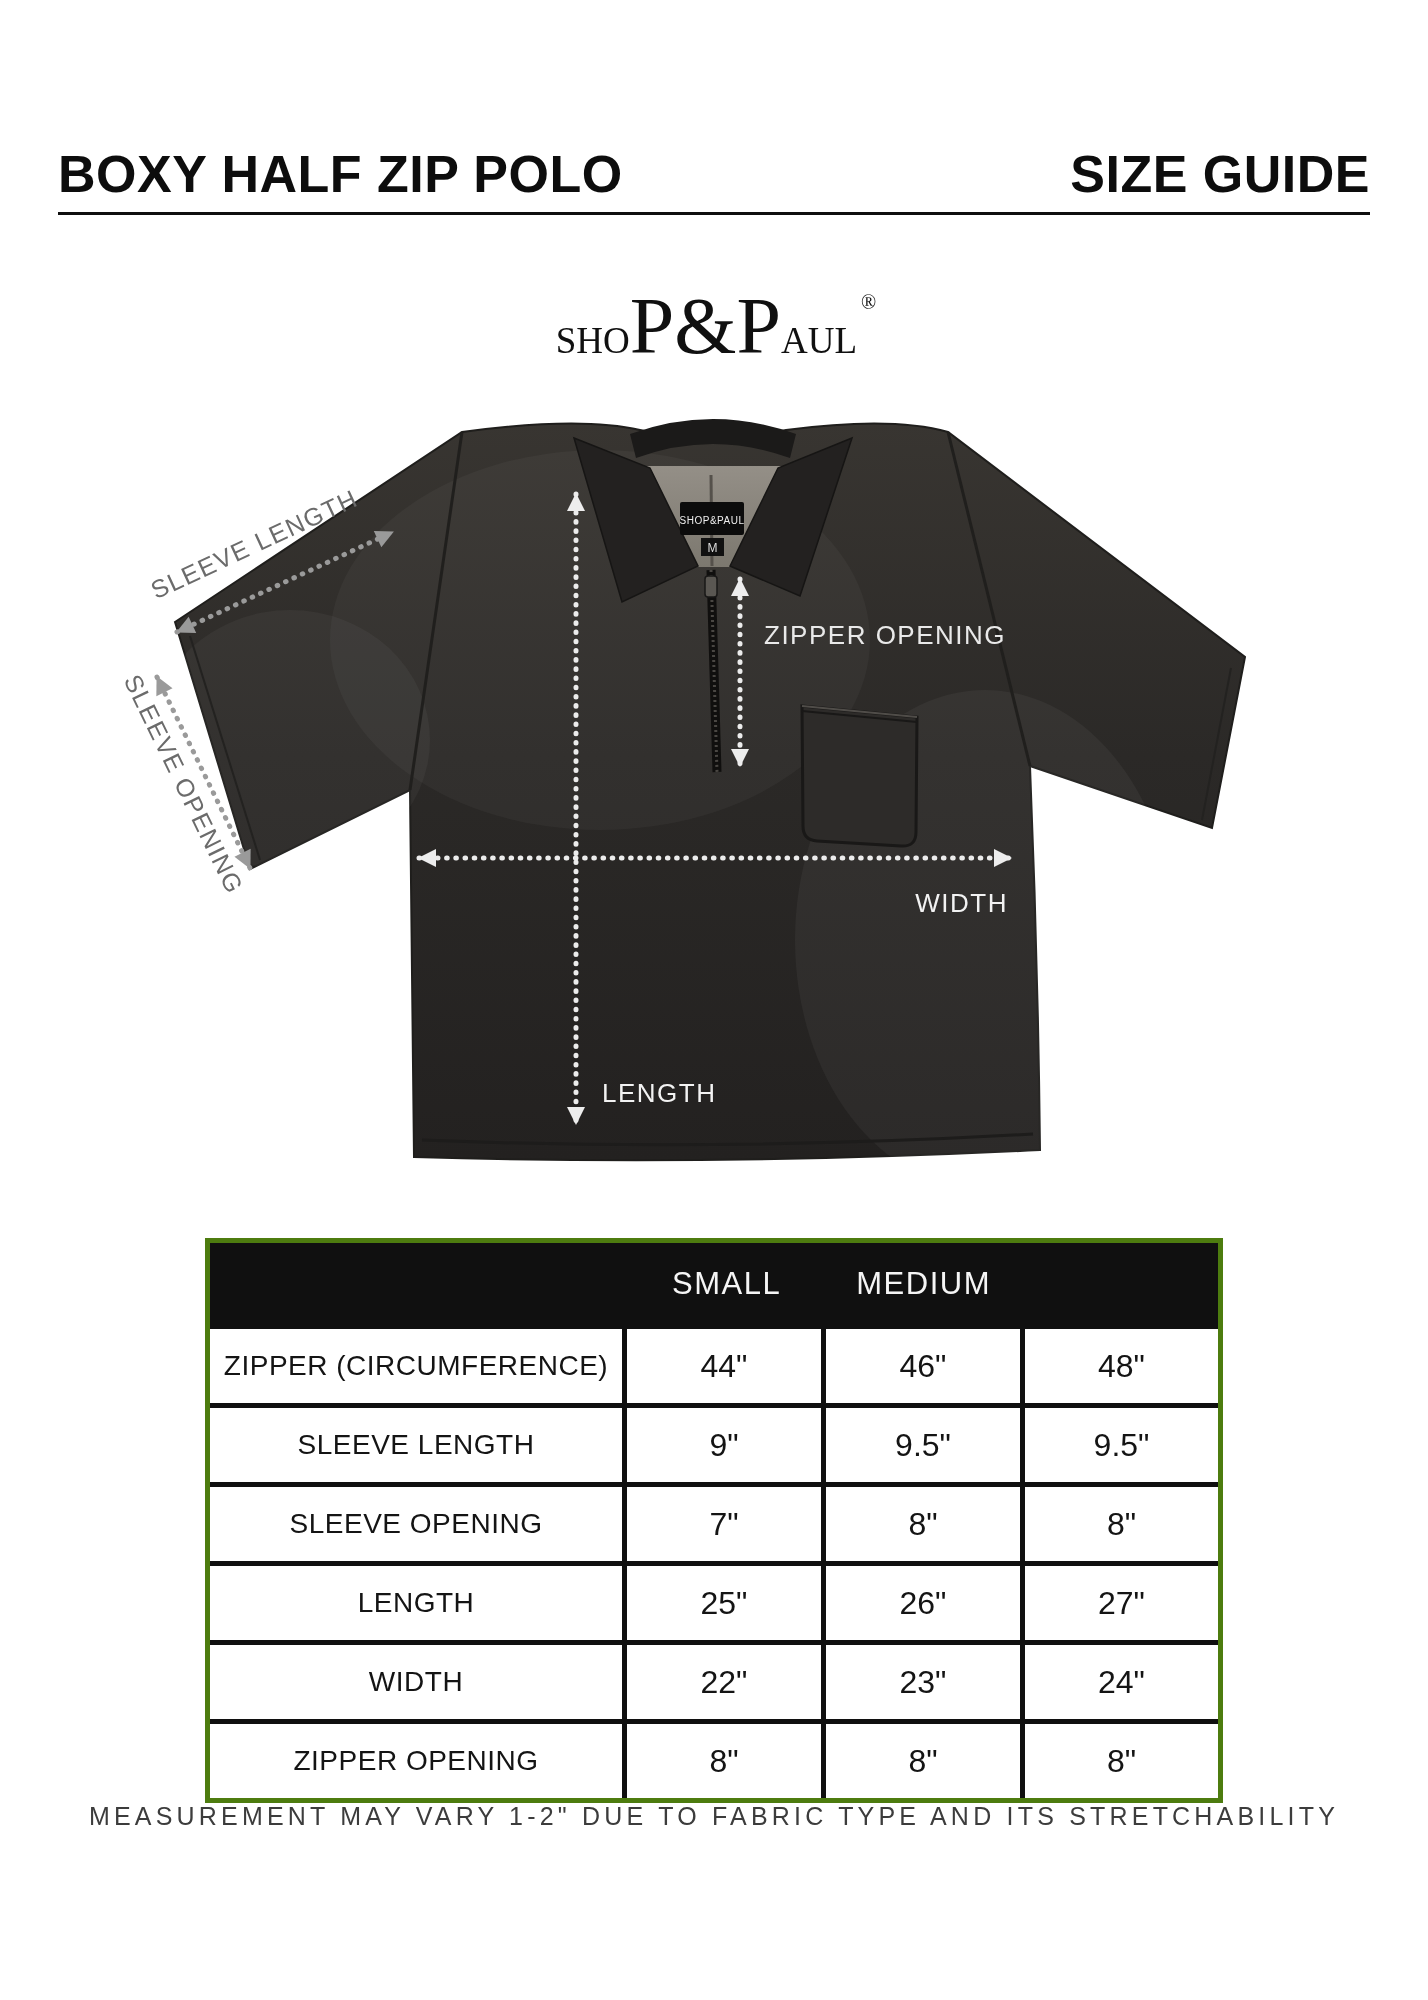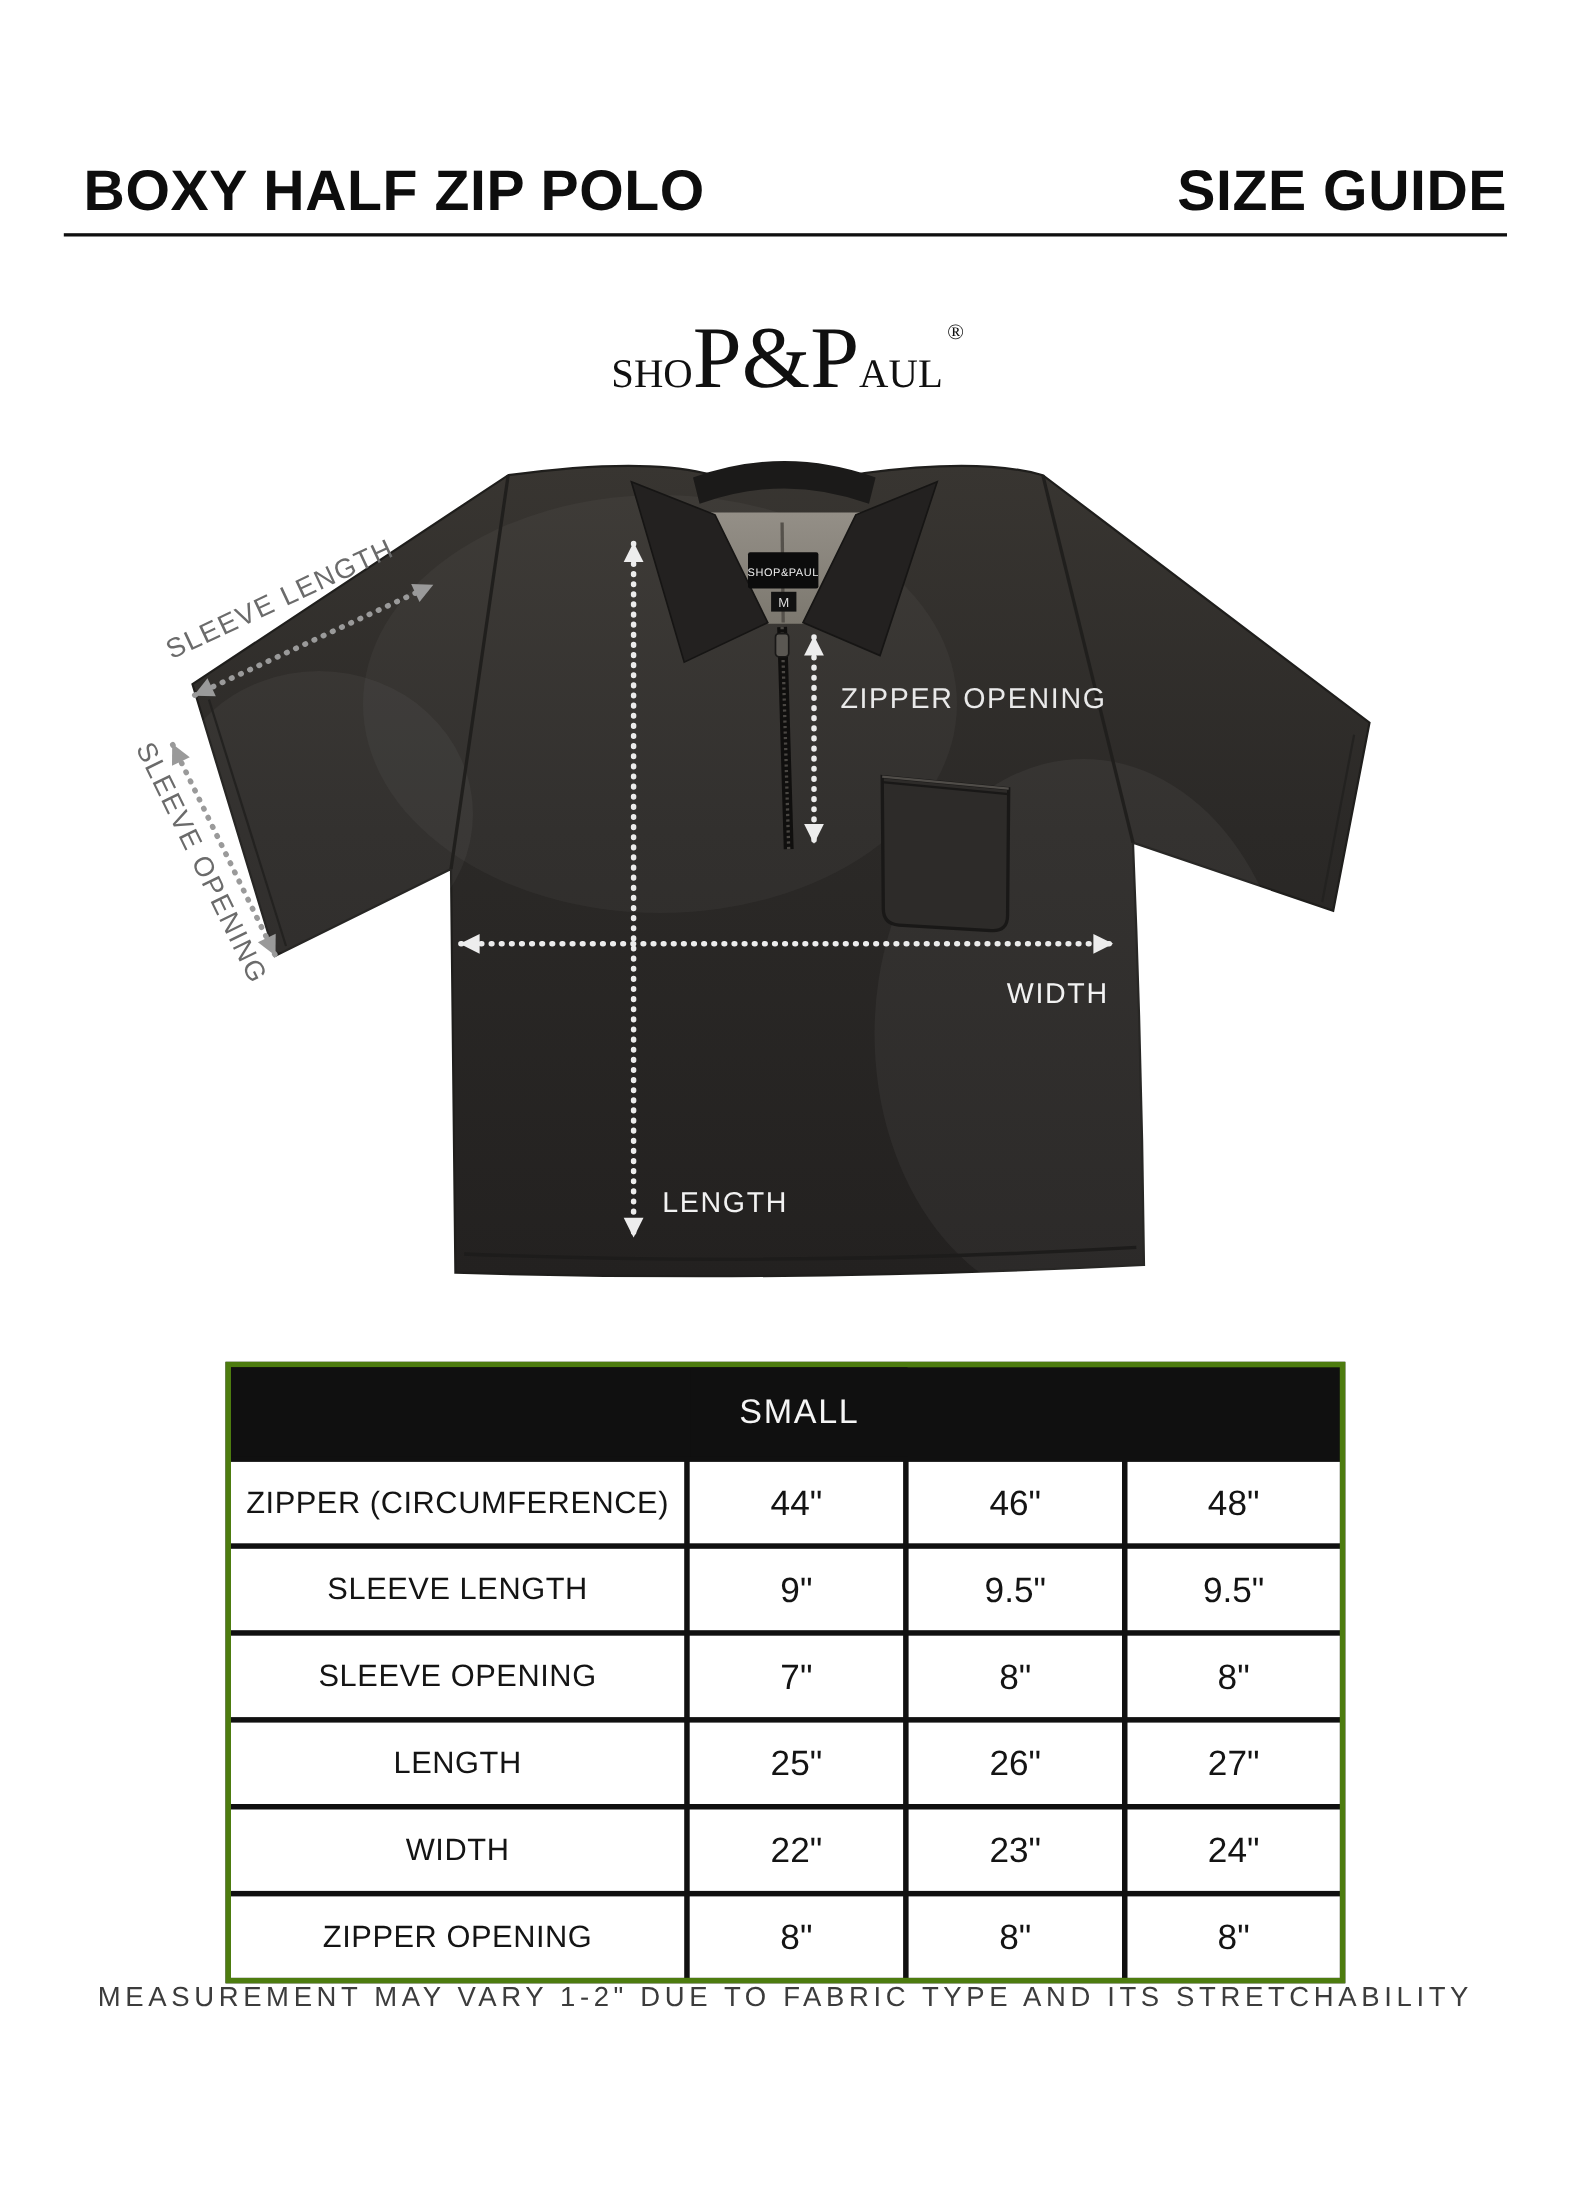--- a/index.html
+++ b/index.html
@@ -1,20 +1,20 @@
 <!DOCTYPE html>
 <html><head>
 <meta charset="utf-8">
 <style>
   html,body{margin:0;padding:0;background:#ffffff;}
   .page{position:relative;width:1428px;height:2000px;background:#ffffff;overflow:hidden;
         font-family:"Liberation Sans",sans-serif;color:#0d0d0d;}
 
   
-  .hdr-title{position:absolute;left:76px;top:148px;font-size:52px;font-weight:800;
+  .hdr-title{position:absolute;left:58px;top:148px;font-size:52px;font-weight:800;
              letter-spacing:.5px;line-height:1;white-space:nowrap;}
   .hdr-right{position:absolute;right:58px;top:148px;font-size:52px;font-weight:700;
              letter-spacing:.5px;line-height:1;white-space:nowrap;}
   .hdr-rule{position:absolute;left:58px;top:212px;width:1312px;height:3px;background:#0f0f0f;}
 
   
   .brand{position:absolute;left:0;top:286px;width:100%;text-align:center;
          font-family:"Liberation Serif",serif;color:#101010;line-height:80px;white-space:nowrap;}
   .brand .sm{font-size:37px;}
   .brand .lg{font-size:80px;text-align:right;}
@@ -115,20 +115,21 @@
       <text x="634" y="324" font-size="26" letter-spacing="1.5" fill="#e9e9e9">ZIPPER OPENING</text>
       <text x="878" y="592" text-anchor="end" font-size="26" letter-spacing="1.5" fill="#f2f2f2">WIDTH</text>
       <text x="472" y="782" font-size="26" letter-spacing="1.5" fill="#f2f2f2">LENGTH</text>
     </svg>
   </div>
 
   <div class="size-table">
     <div class="trow head">
       <div class="cell"></div>
       <div class="cell">SMALL</div>
+      <div class="cell">MEDIUM</div>
     </div>
     <div style="display:flex;flex-direction:column;gap:5px;">
         <div class="trow">
           <div class="cell label">ZIPPER (CIRCUMFERENCE)</div>
           <div class="cell value">44"</div>
           <div class="cell value">46"</div>
           <div class="cell value">48"</div>
         </div>
         <div class="trow">
           <div class="cell label">SLEEVE LENGTH</div>

